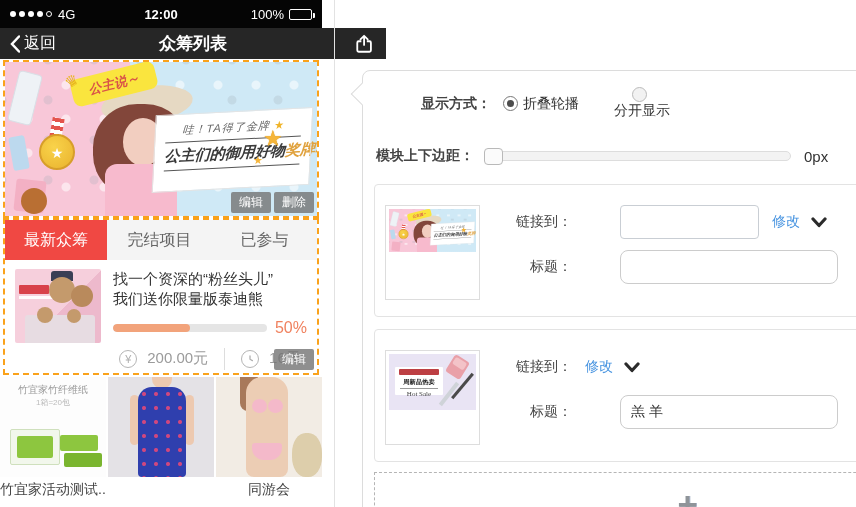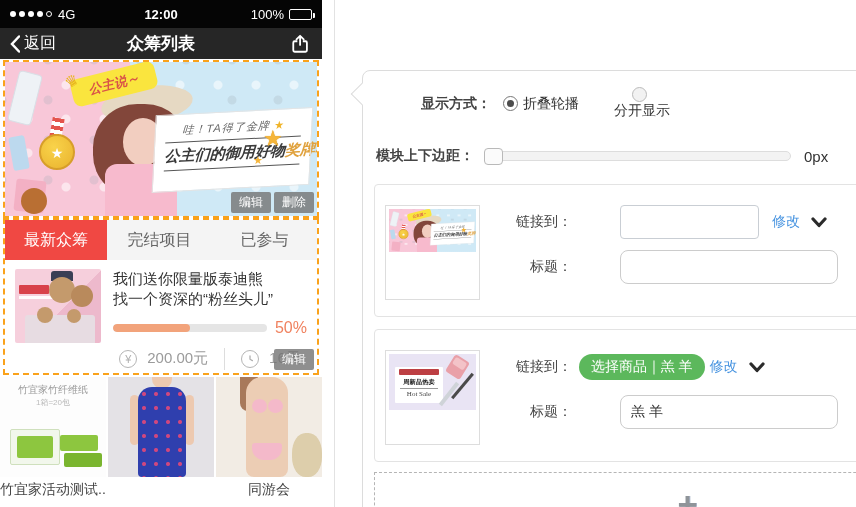--- a/index.html
+++ b/index.html
@@ -13,21 +13,21 @@
     color:#fff; display:flex; align-items:center; padding:0 10px; font-size:13px; }
   .sig-dots { display:flex; gap:3px; margin-right:6px; align-items:center; }
   .sig-dots i { width:6px; height:6px; border-radius:50%; background:#fff; }
   .sig-dots i.off { background:transparent; border:1px solid #fff; }
   .sb-time { position:absolute; left:0; right:0; text-align:center; font-weight:bold; }
   .sb-right { margin-left:auto; display:flex; align-items:center; gap:5px; z-index:1; }
   .battery { position:relative; width:23px; height:11px; border:1px solid #fff; border-radius:2px; padding:1px; }
   .battery .fill { width:100%; height:100%; background:#fff; border-radius:1px; }
   .battery:after { content:""; position:absolute; right:-4px; top:3px; width:2px; height:5px; background:#fff; border-radius:0 1px 1px 0; }
 
-  .navbar { position:absolute; left:0; top:28px; width:322px; height:31px; background:#262626;
+  .navbar { position:absolute; left:0; top:28px; width:386px; height:31px; background:#262626;
     color:#fff; display:flex; align-items:center; padding:0 10px; }
   .nav-back { display:flex; align-items:center; gap:4px; font-size:16px; color:#fff; cursor:pointer; }
   .nav-title { position:absolute; left:0; right:0; text-align:center; font-size:17px; font-weight:bold; }
   .nav-share { margin-left:auto; z-index:1; cursor:pointer; display:flex; }
 
   
   .module { position:absolute; left:3px; width:316px; border:2px dashed #faa21b; background:#fff; }
   .mod-banner { top:60px; height:158px; }
   .mod-list  { top:218px; height:157px; }
   .img-btns { position:absolute; right:3px; bottom:3px; display:flex; gap:3px; z-index:5; }
@@ -154,21 +154,21 @@
   .slider-val { margin-left:13px; font-size:15px; color:#333; }
 
   .item-card { position:relative; margin:19px 0 0 11px; width:627px; height:133px;
     border:1px solid #e3e3e3; border-radius:4px; background:#fff; }
   .item-card.second { margin-top:12px; }
   .card-thumb { position:absolute; left:10px; top:20px; width:95px; height:95px;
     border:1px solid #ddd; background:#fff; }
   .mini-banner { margin:3px; width:87px; height:43px; overflow:hidden; }
   .mini-banner .ba { transform:scale(0.279); transform-origin:0 0; }
   .thumb2-art { margin:3px; width:87px; height:56px; background:#e9e4f4; position:relative; overflow:hidden; }
-  .t2-sign { position:absolute; left:6px; top:13px; width:48px; height:36px; background:#fff; border-radius:1px; padding:1px 2px; }
+  .t2-sign { position:absolute; left:6px; top:13px; width:48px; height:28px; background:#fff; border-radius:1px; padding:1px 2px; }
   .t2-ribbon { height:6px; background:#bd3f43; border-radius:1px; margin:1px 2px 2px; }
   .t2-l1 { font-size:7px; color:#222; font-weight:bold; text-align:center; white-space:nowrap; transform:scale(.9); }
   .t2-l2 { font-size:7px; color:#444; text-align:center; border-top:1px solid #999; margin:1px 3px 0; padding-top:1px;
     font-family:"Liberation Serif",serif; }
   .t2-blush { position:absolute; left:60px; top:3px; width:17px; height:20px; background:#e9a0a8; border-radius:3px; transform:rotate(32deg); }
   .t2-blush:after { content:""; position:absolute; left:2px; top:2px; width:13px; height:8px; background:#f3c3c8; border-radius:2px; }
   .t2-pencil { position:absolute; left:72px; top:16px; width:3px; height:32px; background:#4a4a4a; transform:rotate(40deg); }
   .t2-pencil2 { position:absolute; left:58px; top:26px; width:4px; height:28px; background:#cfd3d8; transform:rotate(38deg); }
 
   .card-row { position:absolute; left:0; right:0; height:34px; display:flex; align-items:center; }
@@ -271,22 +271,22 @@
           <i class="tb-txt"></i>
           <i class="tb-hat"></i>
           <i class="tb-bear1"></i>
           <i class="tb-bear2"></i>
           <i class="tb-base"></i>
           <i class="tb-bear3"></i>
           <i class="tb-bear4"></i>
         </div>
         <div class="cf-right">
           <div class="cf-title">
+            <div>找一个资深的“粉丝头儿”</div>
             <div>我们送你限量版泰迪熊</div>
-            <div>找一个资深的“粉丝头儿”</div>
           </div>
           <div class="cf-progress-row">
             <div class="cf-bar">
               <div class="cf-fill" style="width: 50%;"></div>
             </div>
             <span class="cf-pct">50%</span>
           </div>
           <div class="cf-info">
             <span class="circ-ic">¥</span>
             <span>200.00元</span>
@@ -407,21 +407,20 @@
             <div class="t2-l1">周新品热卖</div>
             <div class="t2-l2">Hot Sale</div>
           </div>
           <i class="t2-blush"></i>
           <i class="t2-pencil"></i>
           <i class="t2-pencil2"></i>
         </div>
       </div>
       <div class="card-row link-row">
         <span class="card-label">链接到：</span>
-        <span class="prod-badge">选择商品｜羔 羊</span>
         <span class="modify-link">修改</span>
         <span class="chev">
           <svg width="16" height="11" viewBox="0 0 16 11">
               <path d="M2 2 L8 8.5 L14 2" stroke="#2b2b2b" stroke-width="3.2" fill="none" stroke-linecap="round" stroke-linejoin="round"></path>
             </svg>
         </span>
       </div>
       <div class="card-row title-row">
         <span class="card-label">标题：</span>
         <input class="title-input" type="text" value="羔 羊" style="">

